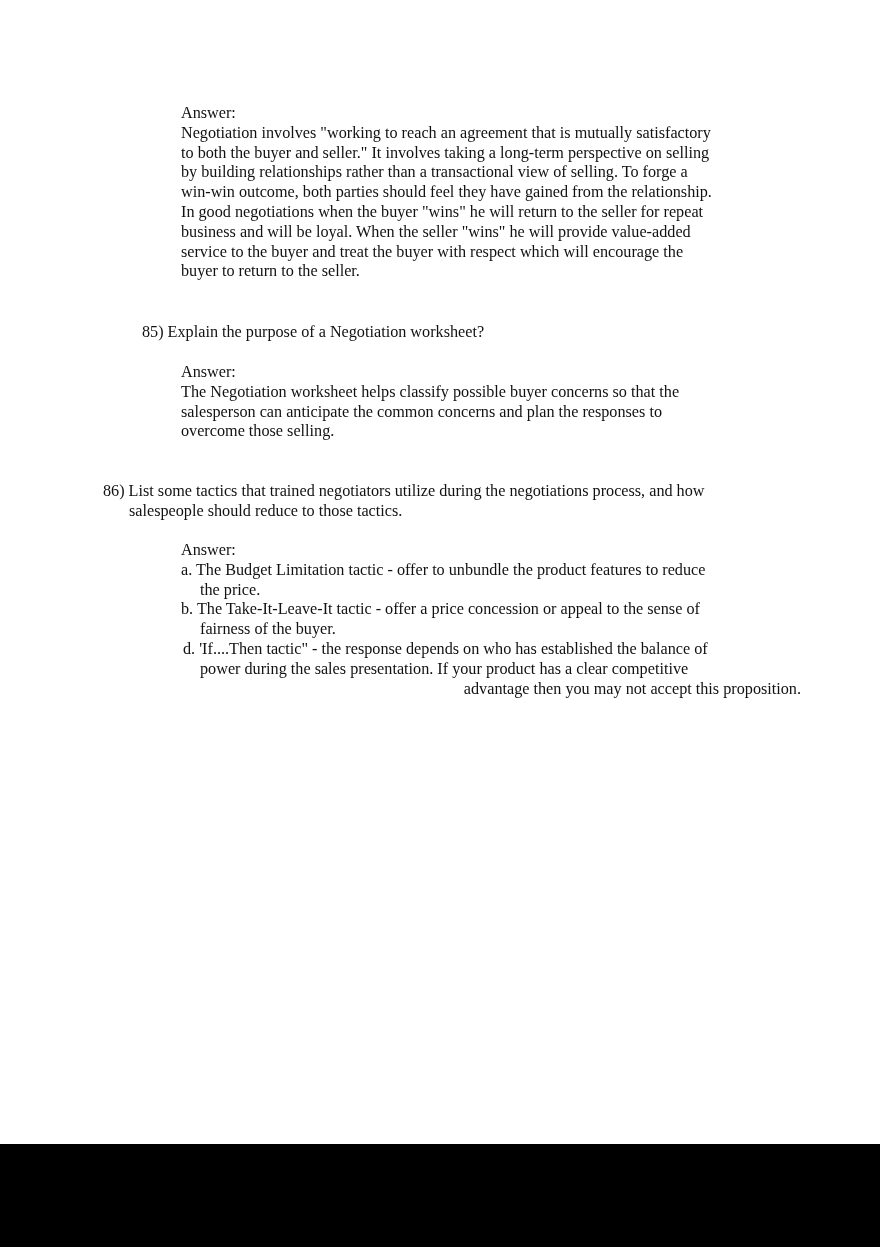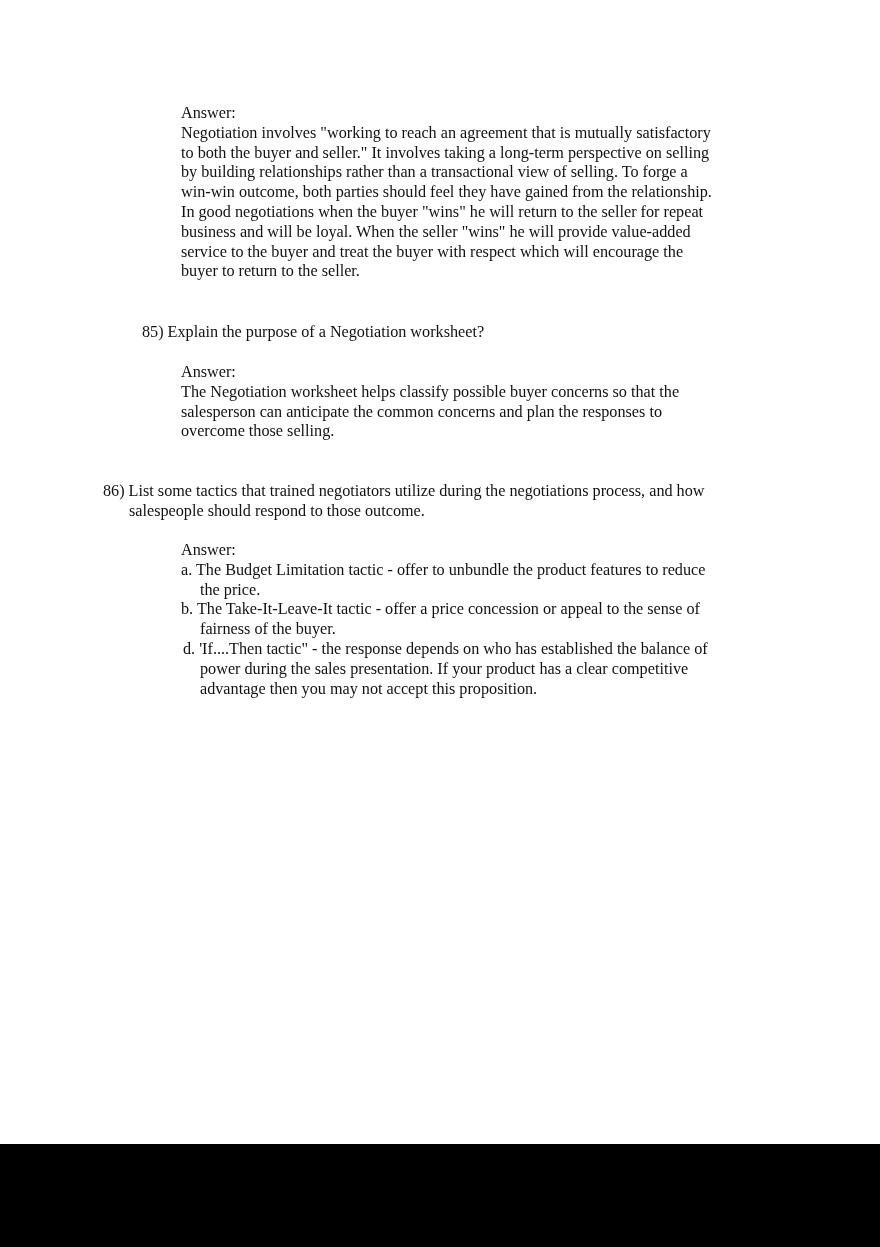--- a/index.html
+++ b/index.html
@@ -65,39 +65,39 @@
 
   <div class="block" style="left:181px; top:363px; width:600px;">
     <span class="answer-label">Answer:</span>
     <span class="line">The Negotiation worksheet helps classify possible buyer concerns so that the</span>
     <span class="line">salesperson can anticipate the common concerns and plan the responses to</span>
     <span class="line">overcome those selling.</span>
   </div>
 
   <div class="block" style="left:103px; top:482px; width:700px;">
     <span class="q-num-line">86) List some tactics that trained negotiators utilize during the negotiations process, and how</span>
-    <span class="q-cont">salespeople should respond to those outcome.</span>
+    <span class="q-cont">salespeople should reduce to those tactics.</span>
   </div>
 
   <div class="block" style="left:181px; top:541px; width:620px;">
     <span class="answer-label">Answer:</span>
 
     <div>
       <span class="line">a. The Budget Limitation tactic - offer to unbundle the product features to reduce</span>
       <span class="line hang">the price.</span>
     </div>
 
     <div>
       <span class="line">b. The Take-It-Leave-It tactic - offer a price concession or appeal to the sense of</span>
       <span class="line hang">fairness of the buyer.</span>
     </div>
 
 
     <div style="padding-left:2px;">
       <span class="line">d. 'If....Then tactic" - the response depends on who has established the balance of</span>
       <span class="line" style="padding-left:17px;">power during the sales presentation. If your product has a clear competitive</span>
-      <span class="line" style="padding-left:17px;">advantage then you may not accept this proposition.</span>
+      <span class="line" style="padding-left:17px;text-align:right;">advantage then you may not accept this proposition.</span>
     </div>
   </div>
 
 </div>
 
 <div class="bottom-band"></div>
 
 </body></html>

